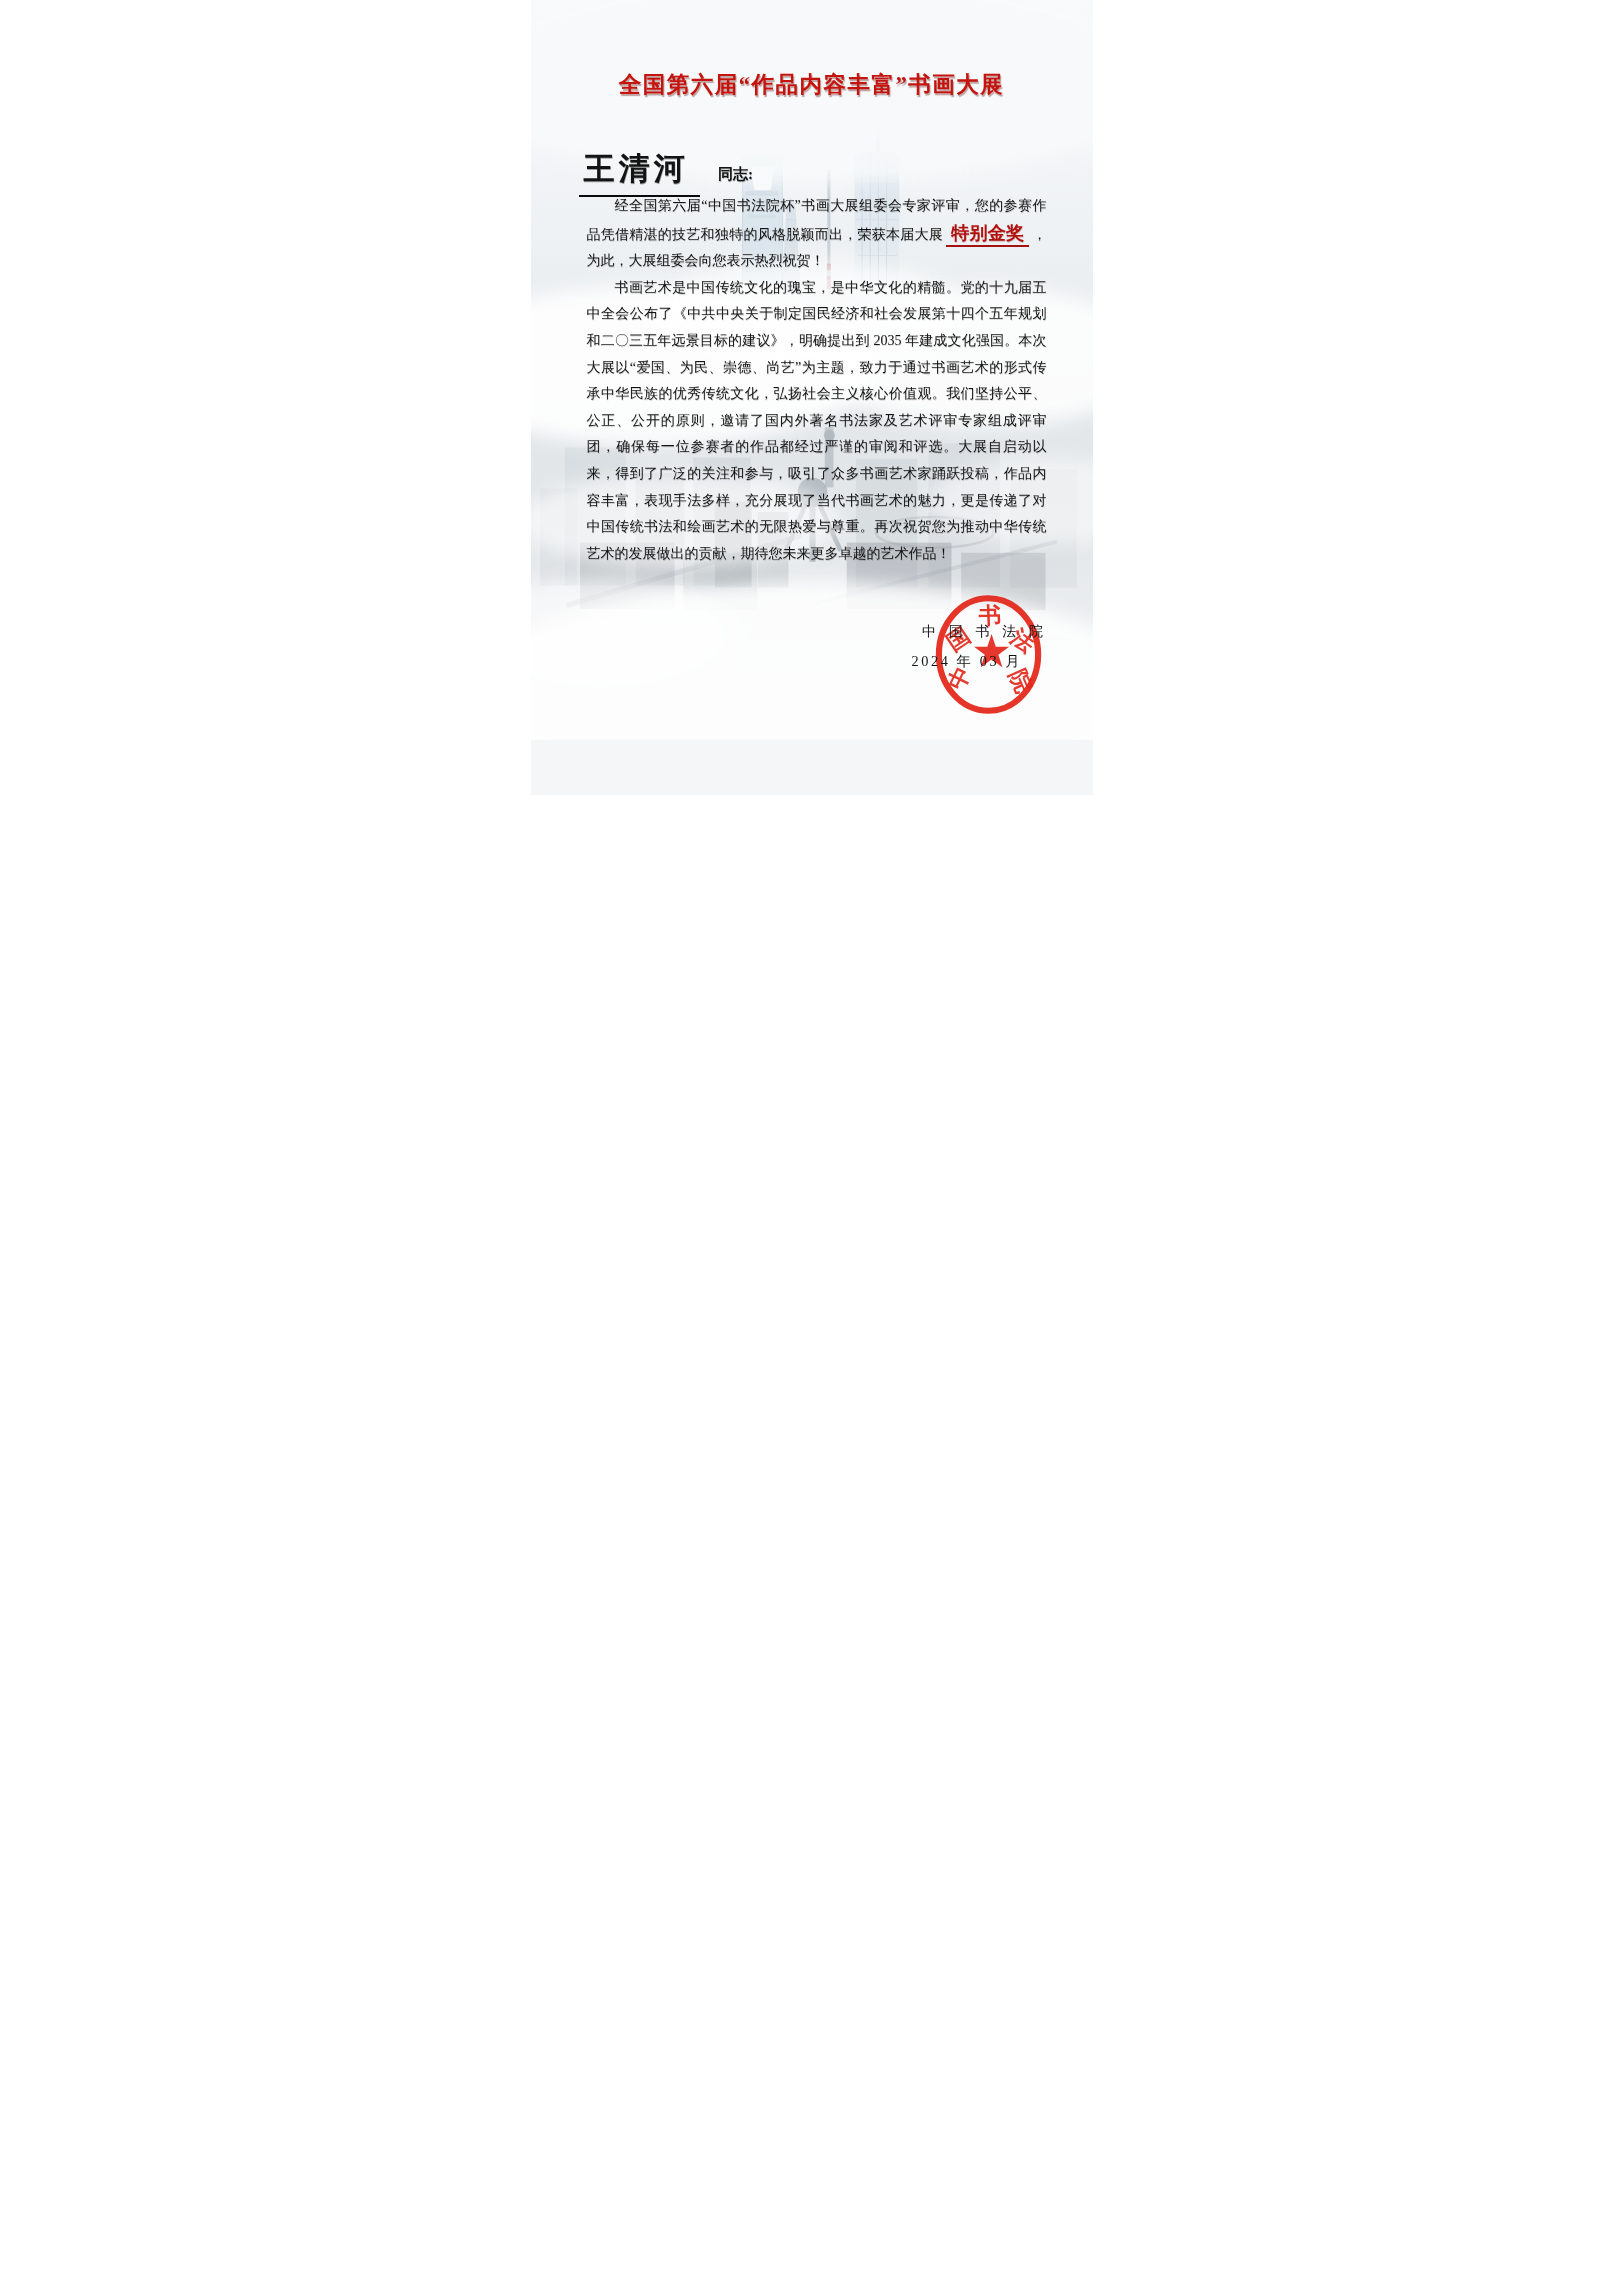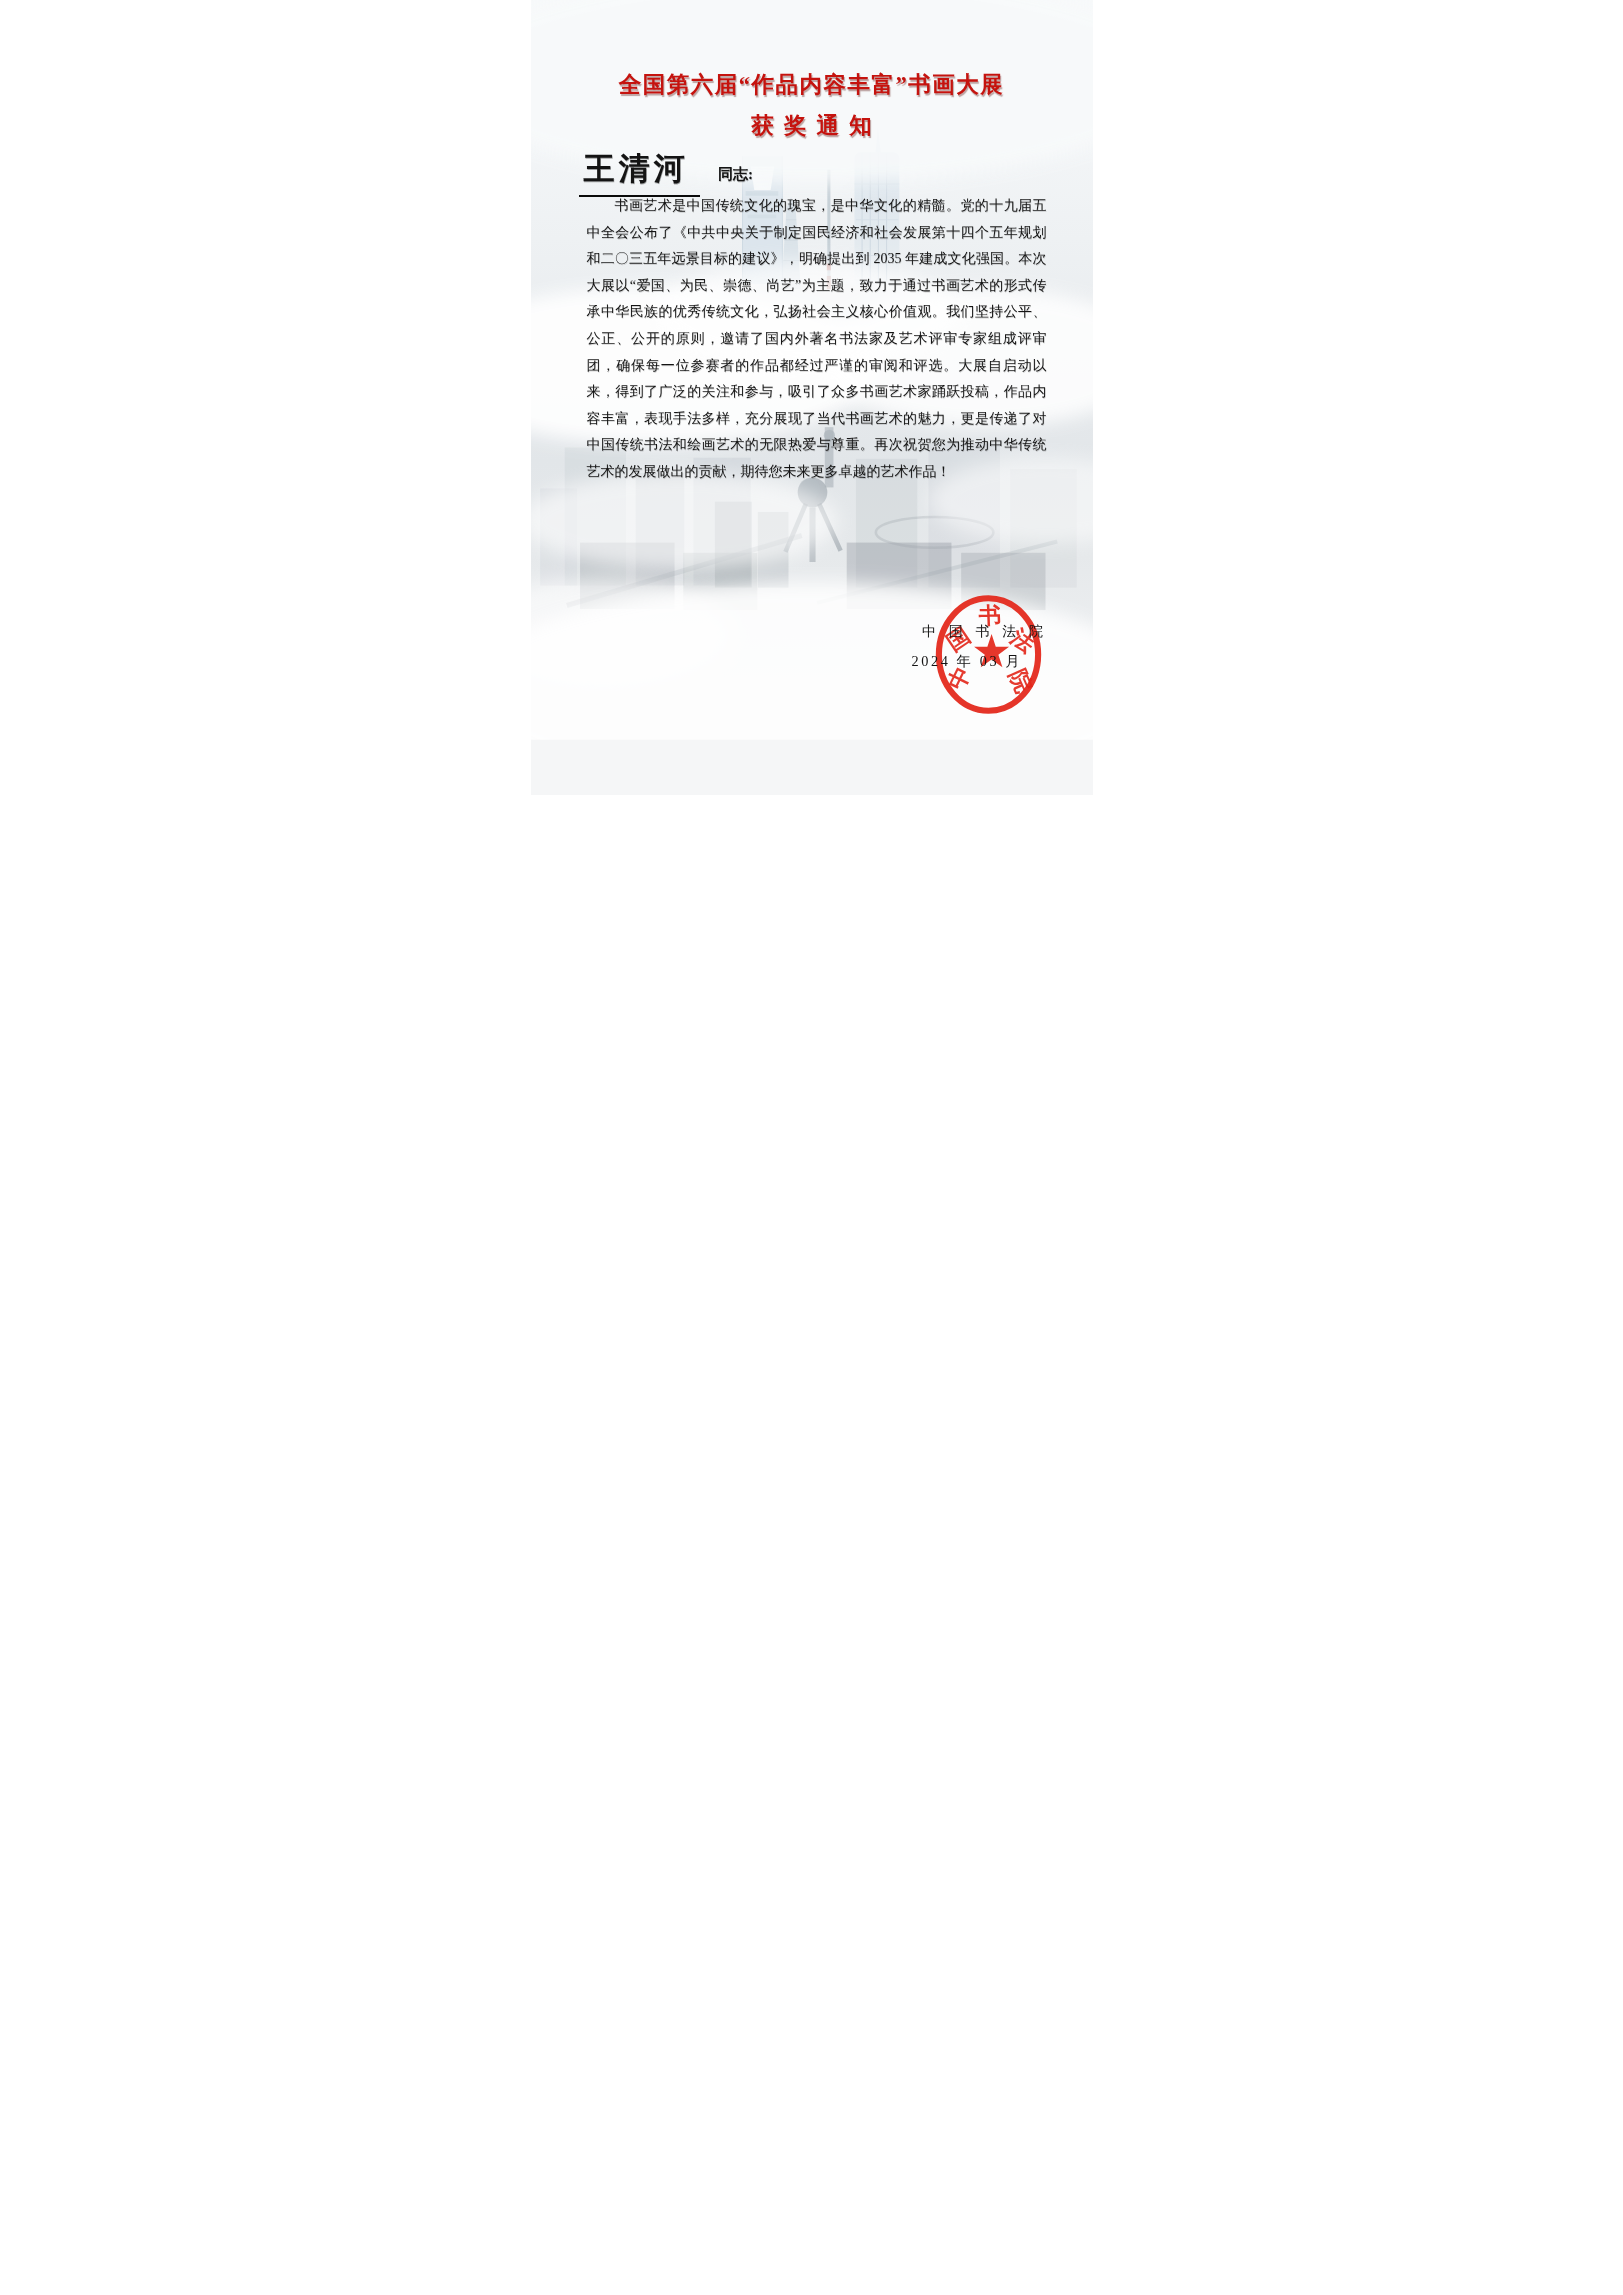--- a/index.html
+++ b/index.html
@@ -121,27 +121,27 @@
       <ellipse cx="545" cy="615" rx="300" ry="105" fill="#ffffff" opacity="0.70" filter="url(#b18)"></ellipse>
       <ellipse cx="290" cy="1020" rx="310" ry="95" fill="#ffffff" opacity="0.60" filter="url(#b18)"></ellipse>
       <ellipse cx="1010" cy="980" rx="230" ry="85" fill="#ffffff" opacity="0.50" filter="url(#b18)"></ellipse>
       <ellipse cx="140" cy="1240" rx="260" ry="110" fill="#ffffff" opacity="0.60" filter="url(#b18)"></ellipse>
       <ellipse cx="550" cy="1350" rx="680" ry="210" fill="#ffffff" opacity="0.88" filter="url(#b18)"></ellipse>
       <rect x="0" y="1448" width="1100" height="108" fill="#f4f5f6" opacity="0.92"></rect>
     </g>
   </svg>
 
   <div class="title1">全国第六届“作品内容丰富”书画大展</div>
-  <div class="title2">获奖通知</div>
 
   <div class="recipient">
     <span class="name-underline"><span class="recipient-name">王清河</span></span><span class="recipient-suffix">同志:</span>
   </div>
 
   <div class="body-text">
+    <p><span>经全国第六届“中国书法院杯”书画大展组委会专家评审，您的参赛作品凭借精湛的技艺和独特的风格脱颖而出，荣获本届大展</span><span class="award">特别金奖</span><span>，为此，大展组委会向您表示热烈祝贺！</span></p>
     <p>书画艺术是中国传统文化的瑰宝，是中华文化的精髓。党的十九届五中全会公布了《中共中央关于制定国民经济和社会发展第十四个五年规划和二〇三五年远景目标的建议》，明确提出到 2035 年建成文化强国。本次大展以“爱国、为民、崇德、尚艺”为主题，致力于通过书画艺术的形式传承中华民族的优秀传统文化，弘扬社会主义核心价值观。我们坚持公平、公正、公开的原则，邀请了国内外著名书法家及艺术评审专家组成评审团，确保每一位参赛者的作品都经过严谨的审阅和评选。大展自启动以来，得到了广泛的关注和参与，吸引了众多书画艺术家踊跃投稿，作品内容丰富，表现手法多样，充分展现了当代书画艺术的魅力，更是传递了对中国传统书法和绘画艺术的无限热爱与尊重。再次祝贺您为推动中华传统艺术的发展做出的贡献，期待您未来更多卓越的艺术作品！</p>
   </div>
 
   <svg class="seal" viewBox="-120 -130 240 260" aria-hidden="true">
     <ellipse cx="0" cy="0" rx="97" ry="110" fill="none" stroke="#e32619" stroke-width="12" opacity="0.93"></ellipse>
     <polygon fill="#e32619" opacity="0.92" transform="translate(6,-4)" points="0,-36 8.2,-11.3 34.2,-11.1 13.3,4.3 21.2,29.1 0,14 -21.2,29.1 -13.3,4.3 -34.2,-11.1 -8.2,-11.3"></polygon>
     <text transform="translate(-57,46) rotate(-64)" text-anchor="middle" dominant-baseline="central" opacity="0.9">中</text>
     <text transform="translate(-59,-30) rotate(-34)" text-anchor="middle" dominant-baseline="central" opacity="0.9">国</text>
     <text transform="translate(3,-76) rotate(-2)" text-anchor="middle" dominant-baseline="central" opacity="0.92">书</text>
     <text transform="translate(67,-27) rotate(36)" text-anchor="middle" dominant-baseline="central" opacity="0.9">法</text>

